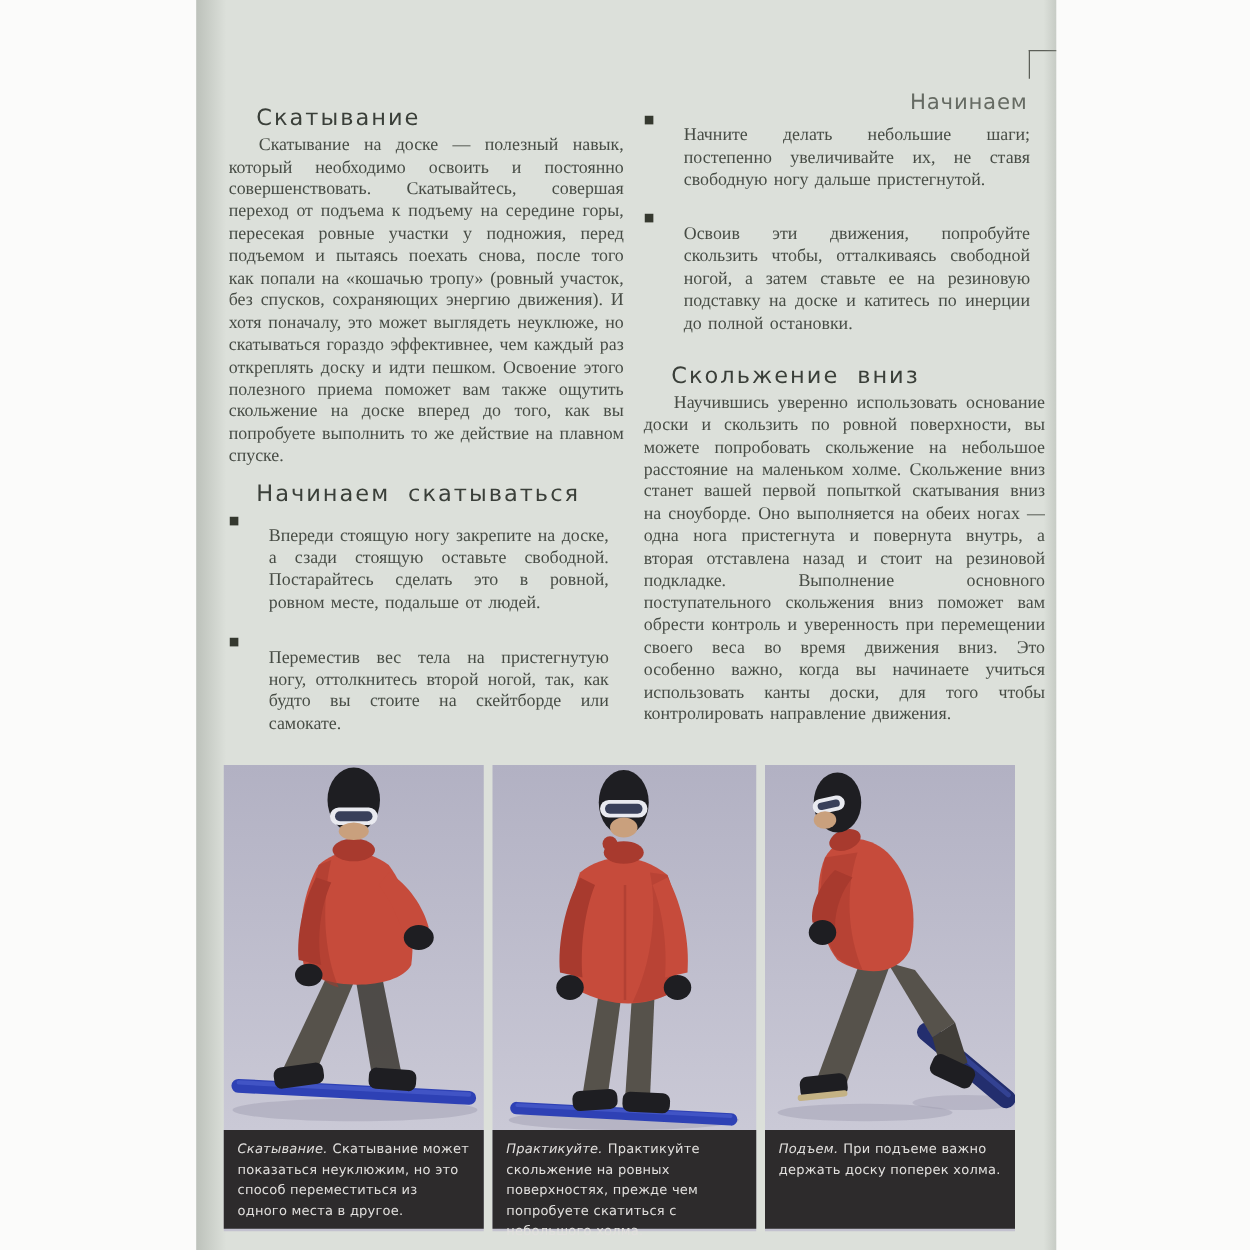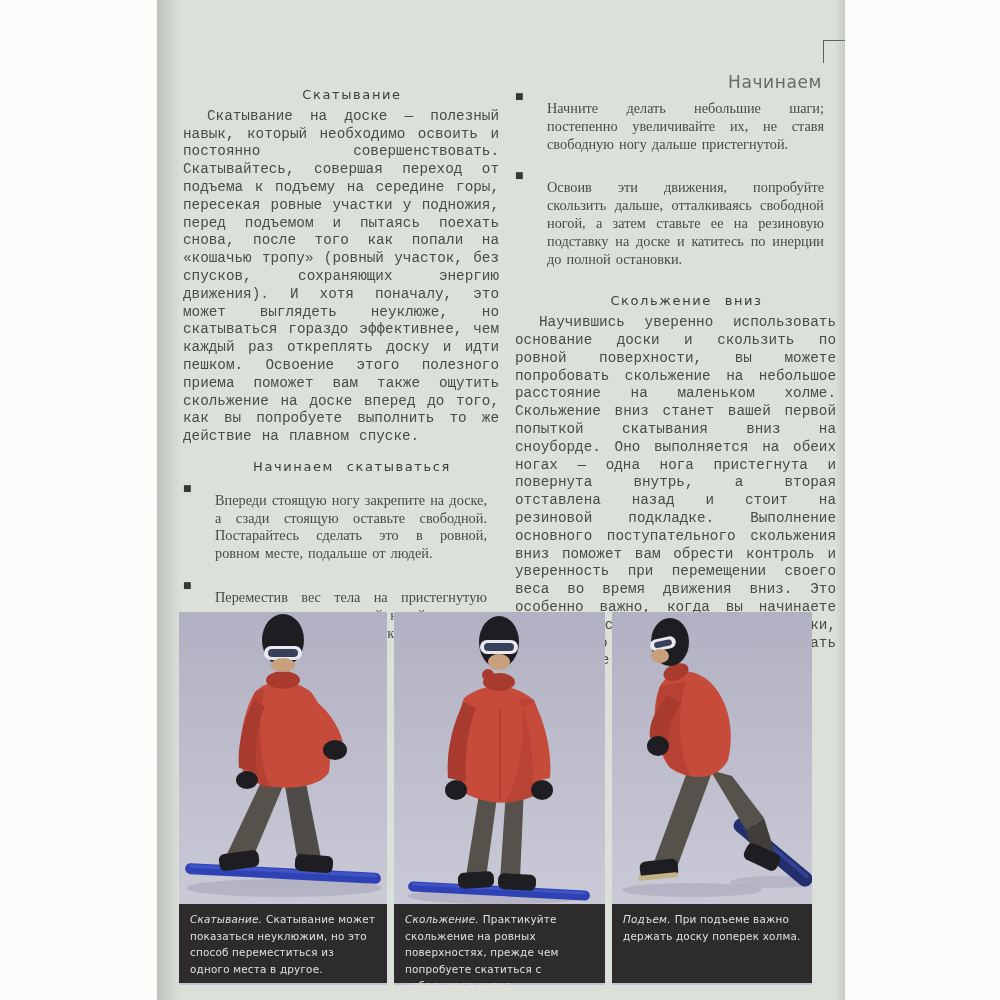--- a/index.html
+++ b/index.html
@@ -31,25 +31,25 @@
     position:absolute;top:40px;left:666px;width:21px;height:22px;
     border-top:1.6px solid #5c5f58;border-left:1.6px solid #5c5f58;
   }
   .col{position:absolute;color:var(--text);font-size:14.3px;line-height:17.8px;
        text-align:justify;word-spacing:1.5px;}
   .col-left{left:26px;top:86px;width:316px;}
   .col-right{left:358px;top:86px;width:321px;}
   h2.h,h3.h{
     font-family:"DejaVu Sans", sans-serif;font-weight:500;
     color:var(--heading);margin:0 0 4px 22px;
-    font-size:13px;letter-spacing:1.6px;word-spacing:7px;text-align:center;
+    font-size:18px;letter-spacing:1.6px;word-spacing:7px;text-align:left;
   }
   h3.h{margin-top:12px;}
   p.body{margin:0;}
-  p.indent{text-indent:24px;font-family:Liberation Mono, monospace;}
+  p.indent{text-indent:24px;}
   .bullet{display:flex;margin-top:2px;}
   .bullet .marker{
     flex:0 0 20px;font-size:9px;line-height:17.8px;color:#35392f;
     font-family:"DejaVu Sans", sans-serif;
   }
   .bullet p{margin:12px;flex:1;}
   .figure-row .photo{
     position:absolute;top:612px;height:373px;margin:0;
     background:linear-gradient(180deg,var(--photo_top) 0%, var(--photo_bottom) 78%, #c3c2cf 100%);
   }
@@ -103,21 +103,21 @@
     </div>
   </div>
 
   <div class="col col-right">
     <div class="bullet">
       <span class="marker">■</span>
       <p>Начните делать небольшие шаги; постепенно увеличивайте их, не ставя свободную ногу дальше пристегнутой.</p>
     </div>
     <div class="bullet">
       <span class="marker">■</span>
-      <p>Освоив эти движения, попробуйте скользить дальше, отталкиваясь свободной ногой, а затем ставьте ее на резиновую подставку на доске и катитесь по инерции до полной остановки.</p>
+      <p>Освоив эти движения, попробуйте скользить чтобы, отталкиваясь свободной ногой, а затем ставьте ее на резиновую подставку на доске и катитесь по инерции до полной остановки.</p>
     </div>
     <h3 class="h">Скольжение вниз</h3>
     <p class="body indent">Научившись уверенно использовать основание доски и скользить по ровной поверхности, вы можете попробовать скольжение на небольшое расстояние на маленьком холме. Скольжение вниз станет вашей первой попыткой скатывания вниз на сноуборде. Оно выполняется на обеих ногах — одна нога пристегнута и повернута внутрь, а вторая отставлена назад и стоит на резиновой подкладке. Выполнение основного поступательного скольжения вниз поможет вам обрести контроль и уверенность при перемещении своего веса во время движения вниз. Это особенно важно, когда вы начинаете учиться использовать канты доски, для того чтобы контролировать направление движения.</p>
   </div>
 
   <div class="figure-row">
 
     <figure class="photo p1">
       <svg viewBox="0 0 208 309">
         <ellipse class="c-shd" cx="105" cy="276" rx="98" ry="9" opacity=".45"></ellipse>
@@ -165,21 +165,21 @@
         <path class="c-jkt" d="M140,90 C152,112 158,142 156,166 L138,170 C140,144 136,116 128,96 Z"></path>
         <ellipse class="c-mitt" cx="148" cy="178" rx="11" ry="10"></ellipse>
         <ellipse class="c-jkt2" cx="105" cy="70" rx="16" ry="9"></ellipse>
         <circle class="c-jkt2" cx="94" cy="63" r="6"></circle>
         <ellipse class="c-hat" cx="105" cy="30" rx="20" ry="26"></ellipse>
         <rect class="c-gog" x="86" y="28" width="38" height="14" rx="7"></rect>
         <rect class="c-lens" x="90" y="31" width="30" height="8" rx="4"></rect>
         <ellipse class="c-face" cx="105" cy="50" rx="11" ry="8"></ellipse>
       </svg>
       <figcaption class="cap">
-        <i>Скольжение.</i><span>Практикуйте скольжение на ровных поверхностях, прежде чем попробуете скатиться с небольшого холма.</span>
+        <i>Практикуйте.</i><span>Практикуйте скольжение на ровных поверхностях, прежде чем попробуете скатиться с небольшого холма.</span>
       </figcaption>
     </figure>
 
     <figure class="photo p3">
       <svg viewBox="0 0 200 309">
         <ellipse class="c-shd" cx="80" cy="278" rx="70" ry="7" opacity=".45"></ellipse>
         <ellipse class="c-shd" cx="160" cy="270" rx="42" ry="6" opacity=".4"></ellipse>
         <g transform="rotate(40 160 240)">
           <rect class="c-brd2" x="112" y="232" width="98" height="15" rx="7"></rect>
           <rect class="c-brdl" x="118" y="234" width="86" height="4" rx="2" opacity=".35"></rect>

